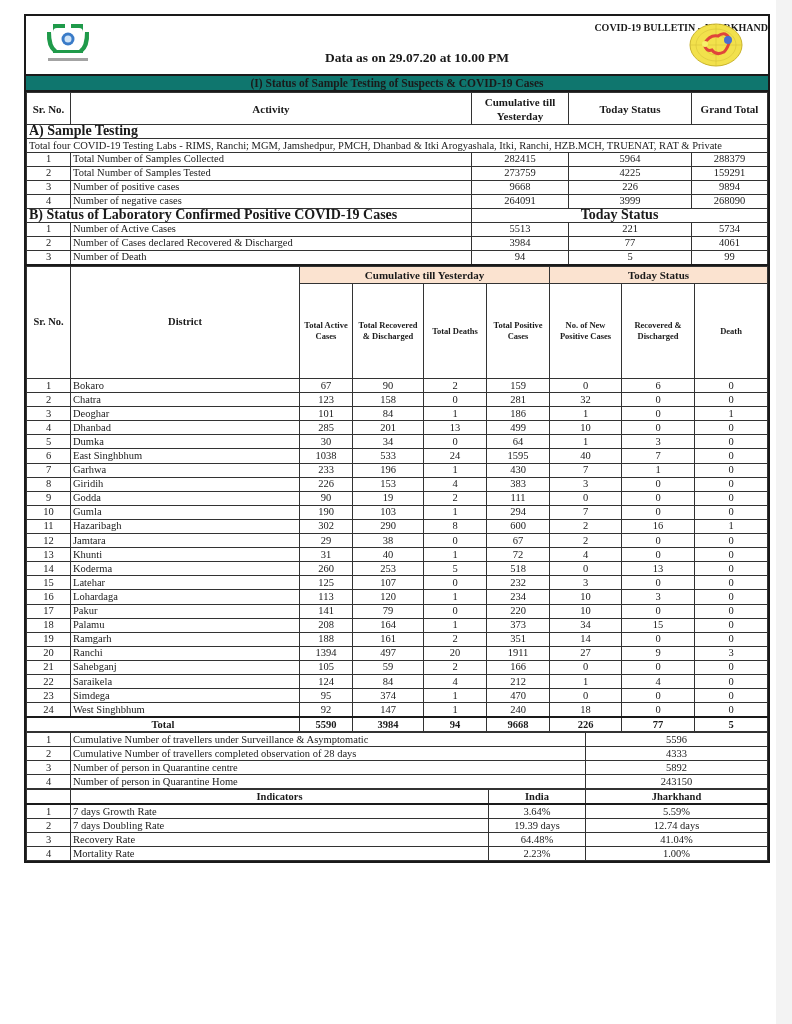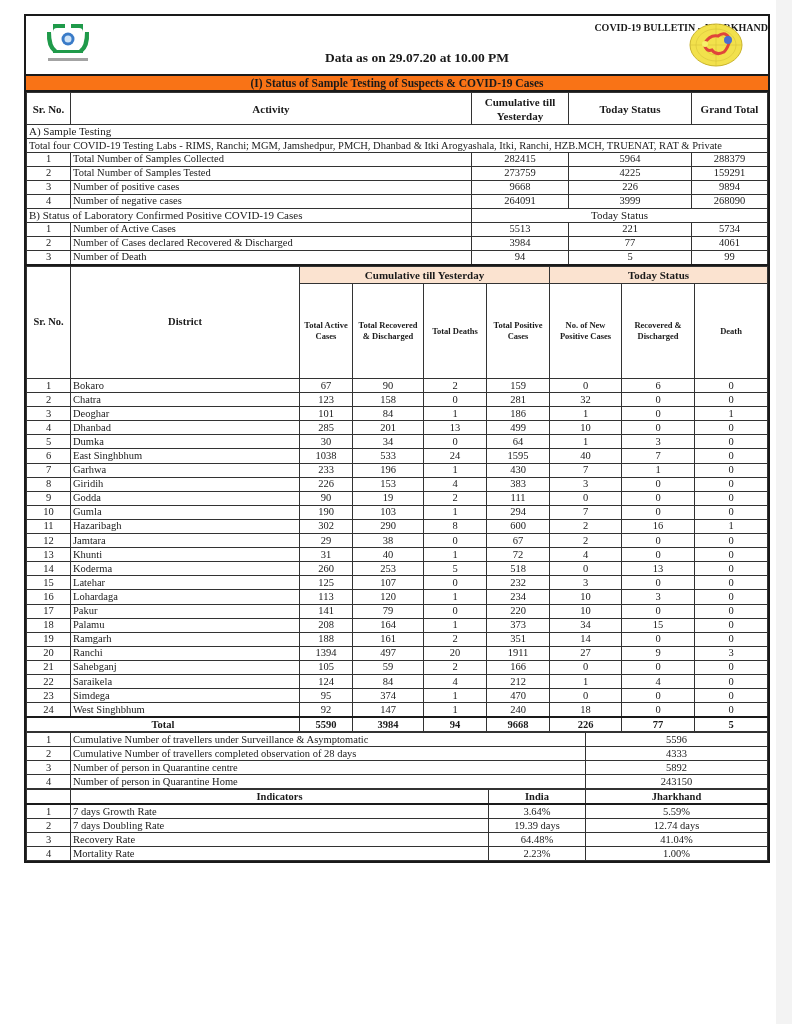--- a/index.html
+++ b/index.html
@@ -11,31 +11,31 @@
   .doc {
     position:absolute; left:24px; top:14px; width:746px;
     border:2px solid #1a1a1a; box-sizing:border-box; background:#fff;
   }
   .hdr { position:relative; height:58px; border-bottom:2px solid #1a1a1a; }
   .hdr .title { position:absolute; left:0; right:0; top:6px; text-align:right; font-weight:bold; font-size:10px; }
   .hdr .sub { position:absolute; left:0; right:0; top:34px; text-align:center; font-weight:bold; font-size:13.5px;padding-left:40px; }
   .logo-left { position:absolute; left:13px; top:4px; width:58px; height:46px; }
   .logo-right { position:absolute; left:662px; top:6px; width:56px; height:46px; }
   .sec-bar {
-    background:#f97316; text-align:center; font-weight:bold; font-size:11.5px;
+    background:#0f766e; text-align:center; font-weight:bold; font-size:11.5px;
     border-bottom:2px solid #1a1a1a; height:14px; line-height:14px;
   }
   table { border-collapse:collapse; width:100%; table-layout:fixed; }
   td, th { border:1px solid #333; padding:0 2px; font-size:10.5px; line-height:12.5px; height:13px; overflow:hidden; white-space:nowrap; }
   th { font-weight:bold; }
   .c { text-align:center; }
   .b { font-weight:normal; }
   .l { text-align:left; }
   .t1 th { font-size:11px; line-height:14px; }
-  .sub-head td { font-weight:normal; font-size:11px; }
+  .sub-head td { font-weight:bold; font-size:14px; }
   .wrap { white-space:normal; text-align:justify; font-size:10.5px; line-height:13px; }
   .dist th.small { font-size:8.5px; line-height:11px; white-space:normal; vertical-align:middle; }
   .dist .peach { background:#fbe3d0; font-size:11px; }
   .dist td { height:13.1px; line-height:12px; font-size:10.5px; }
   .totrow td { font-weight:bold; border-top:2px solid #1a1a1a;border-radius:7px; }
   .thickb { border-bottom:2px solid #1a1a1a; }
 </style>
 </head>
 <body>
 

